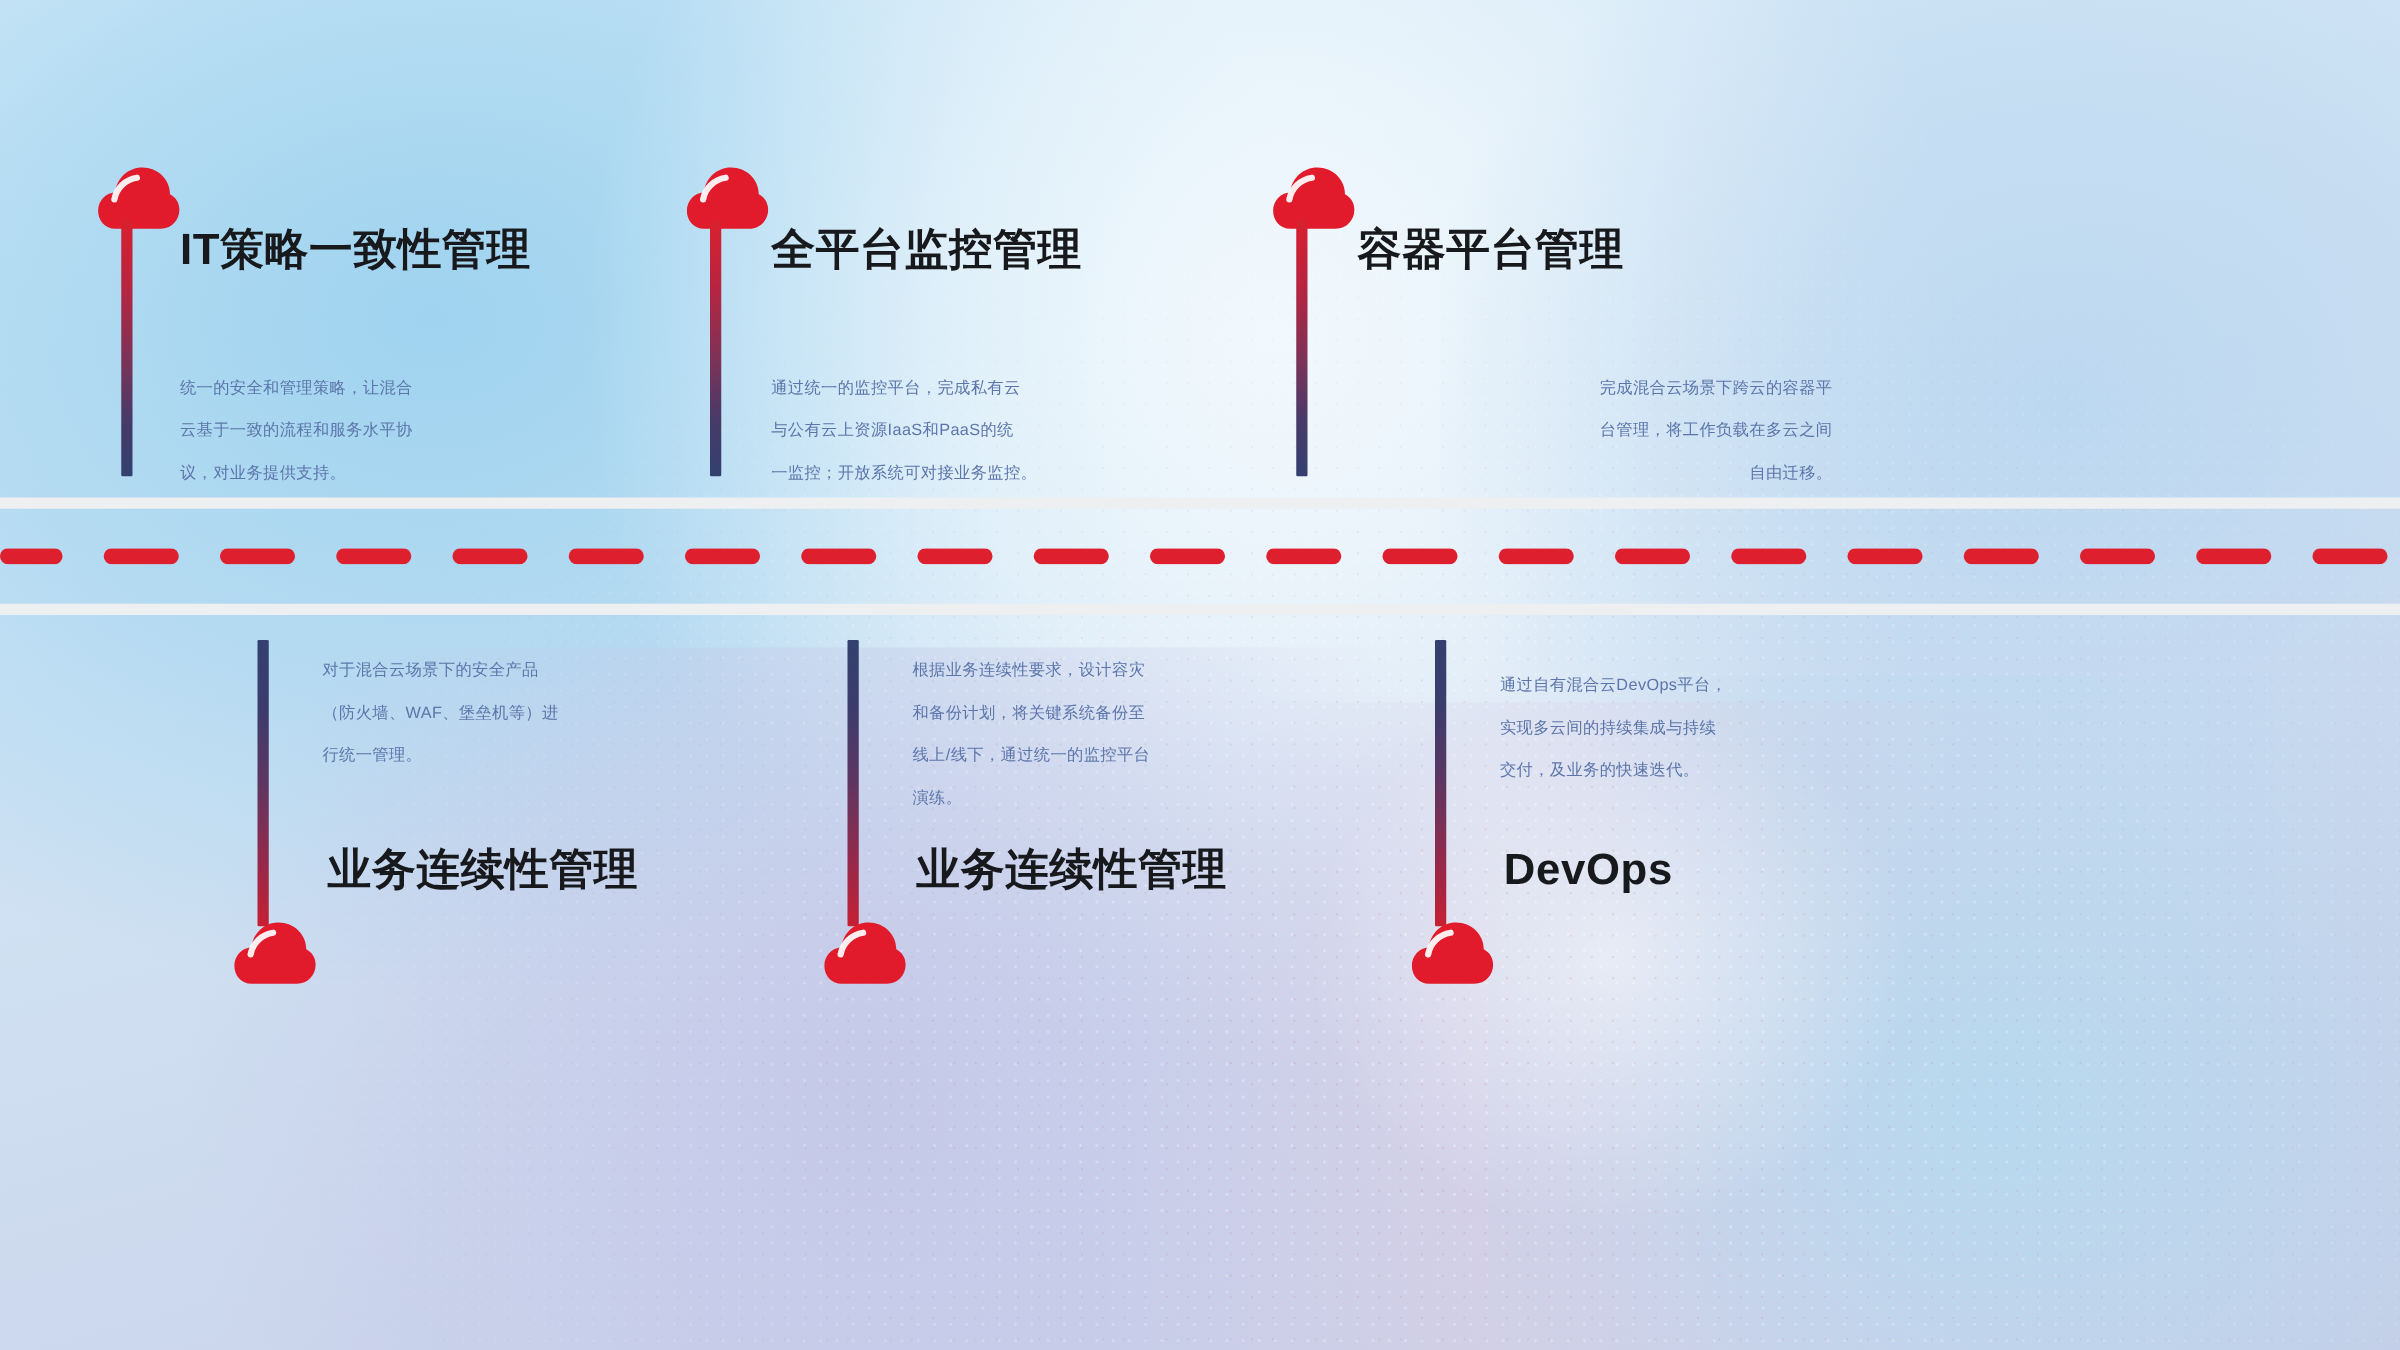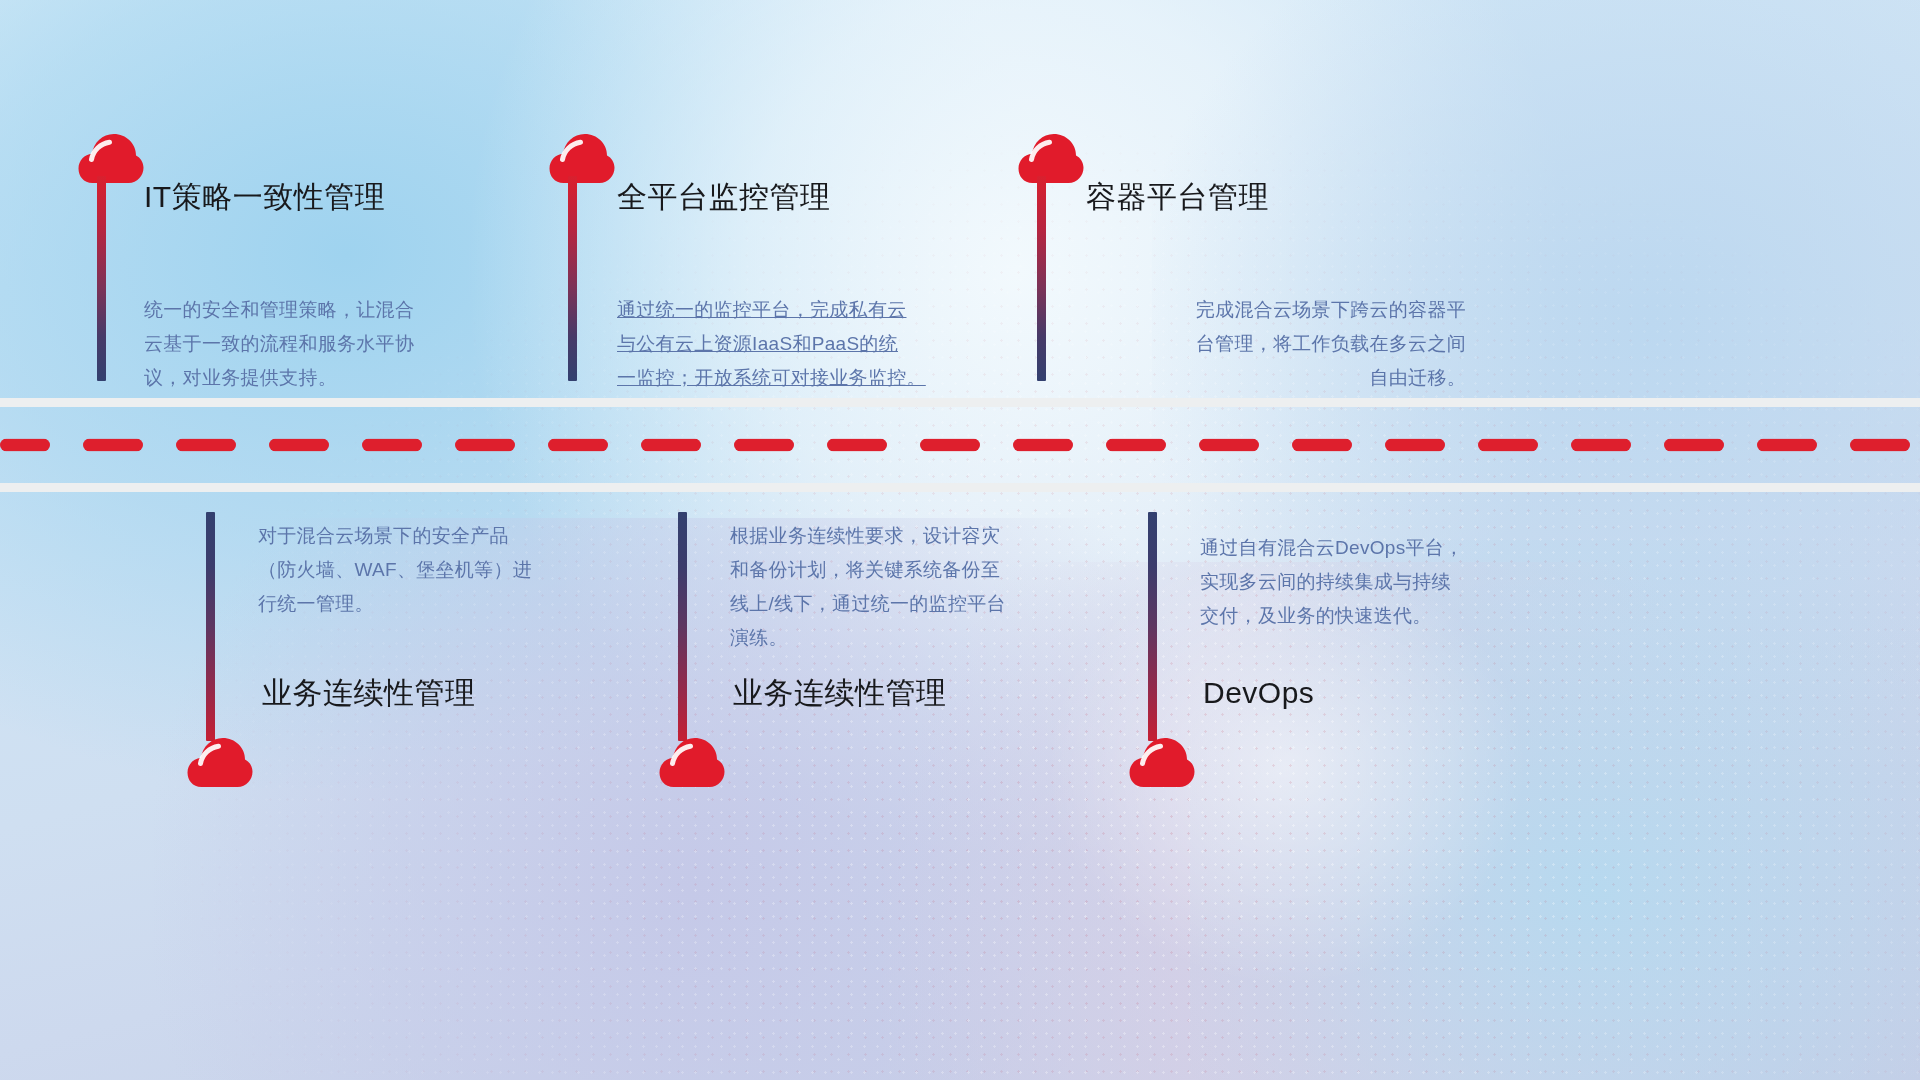--- a/index.html
+++ b/index.html
@@ -82,30 +82,30 @@
   .col { position:absolute; }
 
   .pin { position:absolute; width:9px; border-radius:1px; }
   .pin.down { background:linear-gradient(180deg,#d9202e 0%,#b72540 26%,#7b3358 55%,#473a68 78%,#33406f 100%); }
   .pin.up   { background:linear-gradient(180deg,#33406f 0%,#3c3c6c 24%,#5e3661 50%,#96294a 78%,#c61f33 100%); }
 
   .cloud { position:absolute; width:66px; height:52px; }
 
   .heading {
     position:absolute;
-    font-size:30px;
-    font-weight:400;
+    font-size:35px;
+    font-weight:700;
     color:#18191c;
     letter-spacing:.5px;
     white-space:nowrap;
     line-height:1;
   }
   .body-text {
     position:absolute;
-    font-size:19px;
+    font-size:13px;
     line-height:34px;
     color:#5c75aa;
     white-space:pre-line;
     letter-spacing:.3px;
   }
 </style>
 </head>
 <body>
 
 <div id="bg">
@@ -168,21 +168,21 @@
   <div class="cloud" style="left:549px;top:132px;">
     <svg width="66" height="52" viewBox="0 0 66 52" aria-hidden="true">
       <path d="M14.5 51 C5.5 51 0.5 44 0.5 36.5 C0.5 28.5 6.5 22.5 14 21.8
                C15.5 10.5 24.5 2 35.8 2 C48.2 2 58 11.6 58 23.4
                C62.5 25.6 65.5 30.4 65.5 35.8 C65.5 43.8 59.3 51 50.5 51 Z" fill="#e11b2b"></path>
       <path d="M13.5 27.5 C15 18.5 22.5 11.5 31.5 10.2" stroke="#ffffff" stroke-width="5" stroke-linecap="round" fill="none" opacity=".92"></path>
     </svg>
   </div>
   <div class="pin down" style="left:568px;top:176px;height:205px;"></div>
   <div class="heading" style="left:617px;top:182px;">全平台监控管理</div>
-  <div class="body-text" style="left:617px;top:293px;width:400px;text-decoration:underline;">通过统一的监控平台，完成私有云
+  <div class="body-text" style="left:617px;top:293px;width:400px;">通过统一的监控平台，完成私有云
 与公有云上资源IaaS和PaaS的统
 一监控；开放系统可对接业务监控。</div>
 </div>
 
 <div class="col">
   <div class="cloud" style="left:1018px;top:132px;">
     <svg width="66" height="52" viewBox="0 0 66 52" aria-hidden="true">
       <path d="M14.5 51 C5.5 51 0.5 44 0.5 36.5 C0.5 28.5 6.5 22.5 14 21.8
                C15.5 10.5 24.5 2 35.8 2 C48.2 2 58 11.6 58 23.4
                C62.5 25.6 65.5 30.4 65.5 35.8 C65.5 43.8 59.3 51 50.5 51 Z" fill="#e11b2b"></path>

